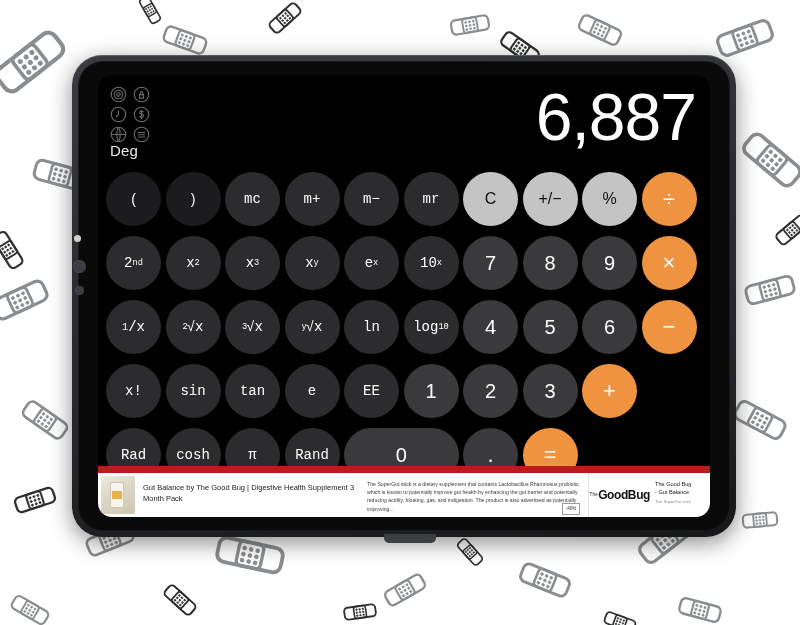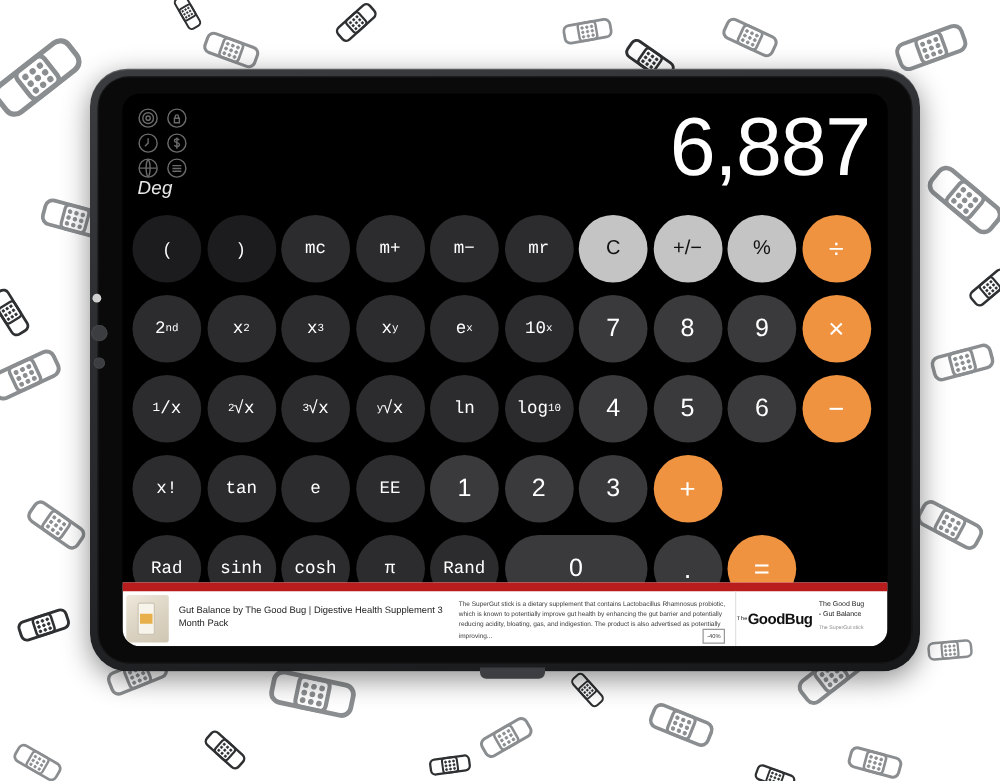--- a/index.html
+++ b/index.html
@@ -107,21 +107,20 @@
     display: block;
   }
 
   #deg-label {
     position: absolute;
     left: 12px;
     top: 67px;
     color: #e9e9e9;
     font-size: 15px;
     letter-spacing: 0.2px;
-    font-style: italic;
   }
 
   #display-value {
     position: absolute;
     right: 14px;
     top: 6px;
     color: #ffffff;
     font-size: 66px;
     font-weight: 400;
     letter-spacing: -1px;
@@ -413,31 +412,31 @@
               <div class="key fn"><span class="pre">y</span>√x</div>
               <div class="key fn">ln</div>
               <div class="key fn">log<span class="sub">10</span></div>
               <div class="key digit">4</div>
               <div class="key digit">5</div>
               <div class="key digit">6</div>
               <div class="key op">−</div>
             </div>
             <div class="key-row">
               <div class="key fn">x!</div>
+              <div class="key fn">sin</div>
               <div class="key fn">tan</div>
               <div class="key fn">e</div>
               <div class="key fn">EE</div>
               <div class="key digit">1</div>
               <div class="key digit">2</div>
               <div class="key digit">3</div>
               <div class="key op">+</div>
             </div>
             <div class="key-row">
               <div class="key fn">Rad</div>
-              <div class="key fn">sinh</div>
               <div class="key fn">cosh</div>
               <div class="key fn">π</div>
               <div class="key fn">Rand</div>
               <div class="key digit zero">0</div>
               <div class="key digit dot">.</div>
               <div class="key op">=</div>
             </div>
           </div>
 
         <div id="ad-banner">

